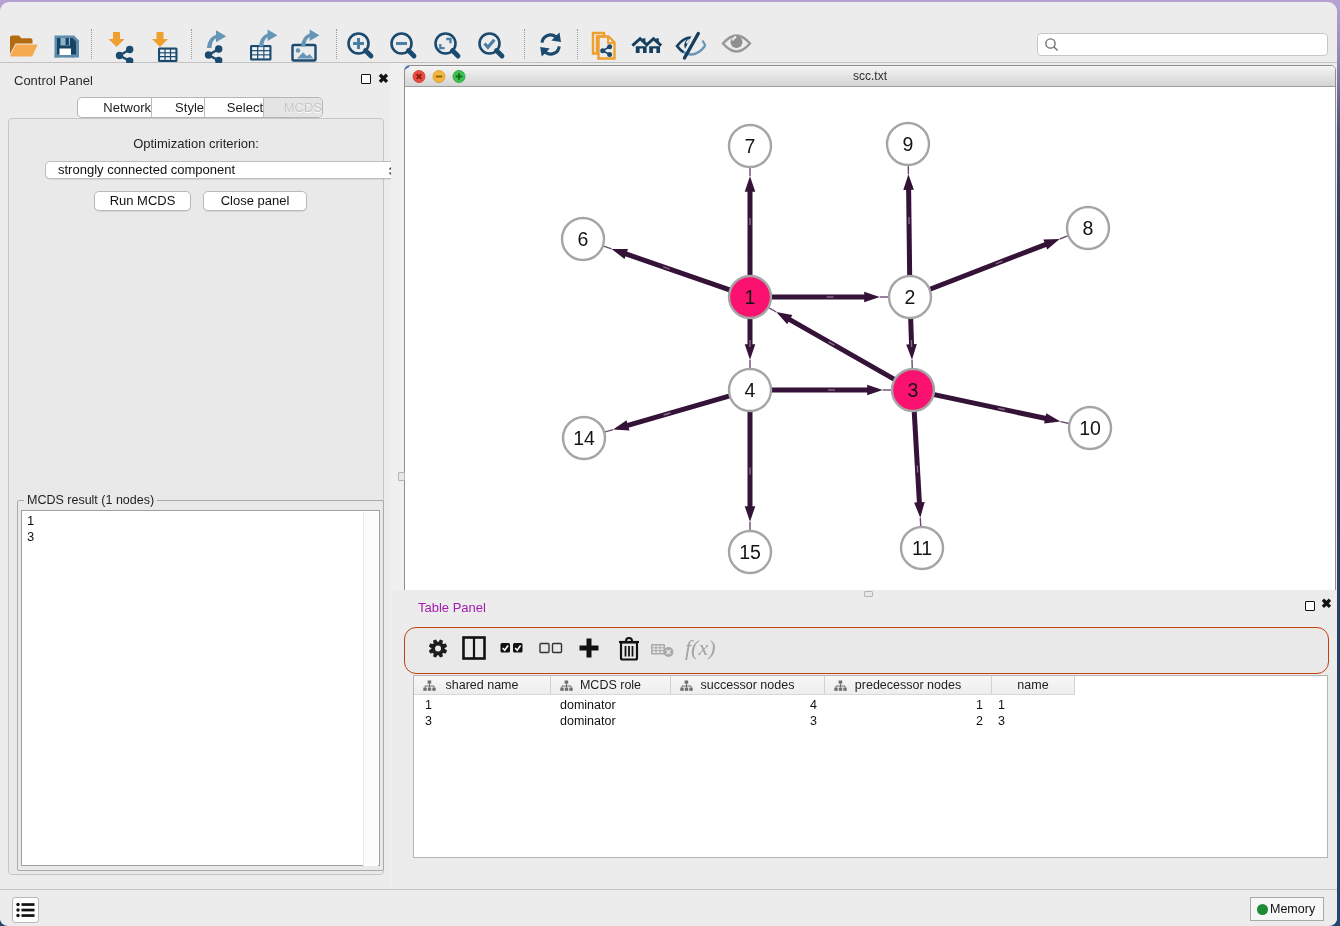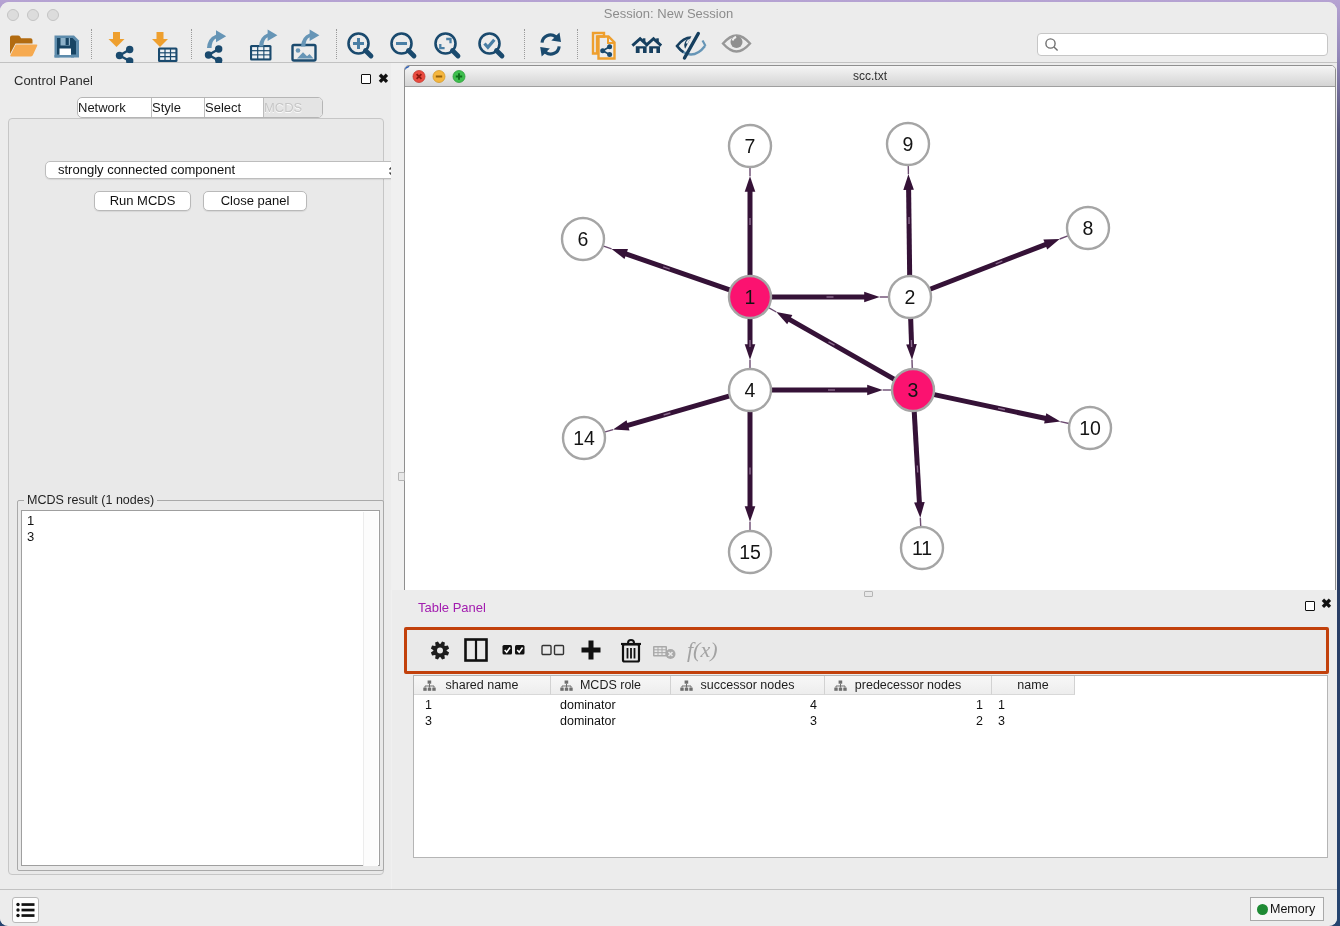--- a/index.html
+++ b/index.html
@@ -15,21 +15,21 @@
 #toolbar{position:absolute;left:0;top:22px;width:100%;height:39px;background:#ececec;border-bottom:1px solid #c2c2c2}
 .sep{position:absolute;top:5px;height:30px;width:0;border-left:1px dotted #9a9a9a}
 #searchbox{position:absolute;left:1037px;top:9px;width:291px;height:23px;background:#fff;
  border:1px solid #c6c6c6;border-radius:4px}
 
 #cpanel{position:absolute;left:0;top:61px;width:391px;height:826px;background:#ececec}
 #cpanel-head{position:absolute;left:14px;top:10px;font-size:13px;color:#2b2b2b}
 .float-ico{position:absolute;width:10px;height:10px;border:1.6px solid #111;background:#fff;border-radius:1px}
 .close-ico{position:absolute;font-size:13px;color:#111;font-weight:bold}
 #cp-tabs{position:absolute;left:77px;top:34px;height:21px;display:flex;border:1px solid #b5b5b5;border-radius:5px;overflow:hidden;background:#fff}
-.cptab{font-size:13px;color:#1a1a1a;text-align:left;line-height:20px;border-right:1px solid #bdbdbd}
+.cptab{font-size:13px;color:#1a1a1a;text-align:right;line-height:20px;border-right:1px solid #bdbdbd}
 .cptab:last-child{border-right:none}
 .tabsel{background:#e4e4e4;color:#c6c6c6;text-shadow:0 1px 0 #fafafa}
 #cp-body{position:absolute;left:8px;top:55px;width:376px;height:757px;background:#e9e9e9;
  border:1px solid #c6c6c6;border-radius:4px}
 #opt-label{position:absolute;left:0;top:17px;width:100%;text-align:center;font-size:13px;color:#1f1f1f}
 #combo{position:absolute;left:36px;top:42px;width:363px;height:18px;background:#fff;border:1px solid #bdbdbd;border-radius:5px;
  font-size:13px;color:#111;line-height:16px;padding-left:12px;box-shadow:0 1px 1px rgba(0,0,0,.08)}
 .btn{position:absolute;height:20px;background:#fff;border:1px solid #b9b9b9;border-radius:5px;
  font-size:13px;color:#111;text-align:center;line-height:18px;box-shadow:0 1px 1px rgba(0,0,0,.08)}
 #mcds-group{position:absolute;left:8px;top:381px;width:367px;height:371px;border:1px solid #a9a9a9;border-radius:2px}
@@ -39,42 +39,36 @@
 
 #netframe{position:absolute;left:404px;top:63px;width:932px;height:526px;border:1px solid #8f8f8f;
  border-radius:5px 5px 0 0;background:#fff;overflow:hidden}
 #net-titlebar{position:absolute;left:0;top:0;width:100%;height:21px;
  background:linear-gradient(180deg,#f5f5f5,#dedede 70%,#d4d4d4);border-bottom:1px solid #9f9f9f;
  font-size:12px;font-weight:400;color:#2e2e2e;text-align:center;line-height:21px}
 #netcanvas{position:absolute;left:0;top:21px;width:930px;height:502px;background:#fff}
 
 #tpanel{position:absolute;left:392px;top:588px;width:945px;height:299px;background:#ececec}
 #tp-head{position:absolute;left:26px;top:10px;font-size:13px;color:#a21caf}
-#tp-toolbar{position:absolute;left:12px;top:37px;width:925px;height:47px;background:#e9e9e9;border:3px solid #c2410c;border-radius:2px}
+#tp-toolbar{position:absolute;left:12px;top:37px;width:925px;height:47px;background:#e9e9e9;border:1px solid #c2410c;border-radius:12px}
 #tbl{position:absolute;left:21px;top:85px;width:915px;height:183px;background:#fff;border:1px solid #b5b5b5}
 .th{position:absolute;top:0;height:19px;background:linear-gradient(180deg,#f7f7f7,#ededed);border-right:1px solid #d2d2d2;border-bottom:1px solid #d8d8d8;
  font-size:12.5px;color:#1d1d1d;text-align:center;line-height:19px}
 .td{position:absolute;font-size:12.5px;color:#111;height:16px;line-height:16px}
 #tp-tabs{position:absolute;left:301px;top:276px;height:21px;display:flex;border:1px solid #b5b5b5;border-radius:5px;overflow:hidden;background:#fff}
 
 #statusbar{position:absolute;left:0;top:887px;width:100%;height:35px;background:#ececec;border-top:1px solid #c2c2c2}
 #listbtn{position:absolute;left:12px;top:7px;width:27px;height:26px;background:#fdfdfd;border:1px solid #b9b9b9;border-radius:3px}
 #membtn{position:absolute;right:13px;top:7px;width:74px;height:24px;background:#f7f7f7;border:1px solid #a9a9a9;
  font-size:12.5px;color:#111;line-height:22px;padding-left:19px}
 </style>
 </head>
 <body>
 <div id="desktop">
 <div id="win">
-  <div id="titlebar">
-    <div class="tl" style="left:7px"></div>
-    <div class="tl" style="left:27px"></div>
-    <div class="tl" style="left:47px"></div>
-    Session: New Session
-  </div>
   <div id="toolbar">
         <div class="sep" style="left:91px"></div>
         <div class="sep" style="left:191px"></div>
         <div class="sep" style="left:336px"></div>
         <div class="sep" style="left:524px"></div>
         <div class="sep" style="left:577px"></div>
         <svg class="abs" style="left:4px;top:4px" width="36" height="36" viewBox="0 0 36 36">
           <path d="M6 9.5 q0-2 2-2 h6 q1.5 0 2.2 1.3 l0.8 1.5 h9.5 q2 0 2 2 v3.2 h-17 l-5.5 10.5 z" fill="#b26b10"></path>
           <path d="M12.2 16.6 h20.3 q1.2 0 0.7 1.1 l-4.4 9.6 q-0.5 1.1-1.8 1.1 h-20 q-1.2 0-0.6-1.1 l5-10 q0.4-0.7 0.8-0.7 z" fill="#f6aa50"></path>
         </svg>
@@ -213,20 +207,21 @@
     <div id="cpanel-head">Control Panel</div>
     <div class="float-ico" style="left:361px;top:11px"></div>
     <div class="close-ico" style="left:378px;top:8px">✖</div>
     <div id="cp-tabs">
       <div class="cptab" style="width:74px">Network</div>
       <div class="cptab" style="width:53px">Style</div>
       <div class="cptab" style="width:59px">Select</div>
       <div class="cptab tabsel" style="width:58px">MCDS</div>
     </div>
     <div id="cp-body">
+      <div id="opt-label">Optimization criterion:</div>
       <div id="combo">strongly connected component
         <svg width="11" height="14" viewBox="0 0 11 14" style="position:absolute;right:8px;top:2px">
           <path d="M1.5 5.5 L5.5 1.5 L9.5 5.5" fill="none" stroke="#444" stroke-width="1.6"></path>
           <path d="M1.5 8.5 L5.5 12.5 L9.5 8.5" fill="none" stroke="#444" stroke-width="1.6"></path>
         </svg>
       </div>
       <div class="btn" style="left:85px;top:72px;width:97px">Run MCDS</div>
       <div class="btn" style="left:194px;top:72px;width:104px">Close panel</div>
       <div id="mcds-group">
         <div id="mcds-title">MCDS result (1 nodes)</div>

